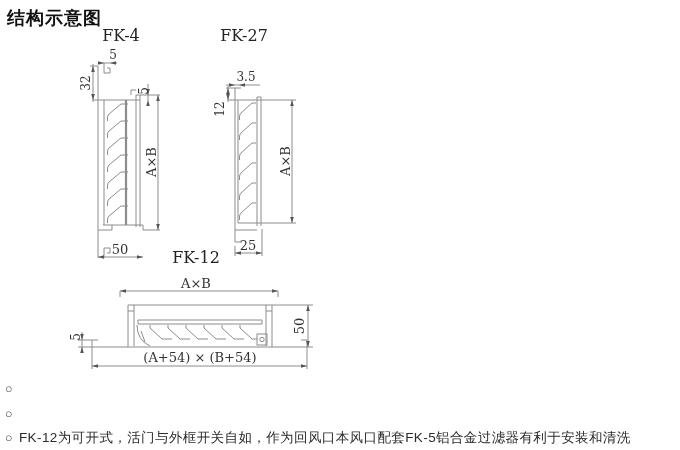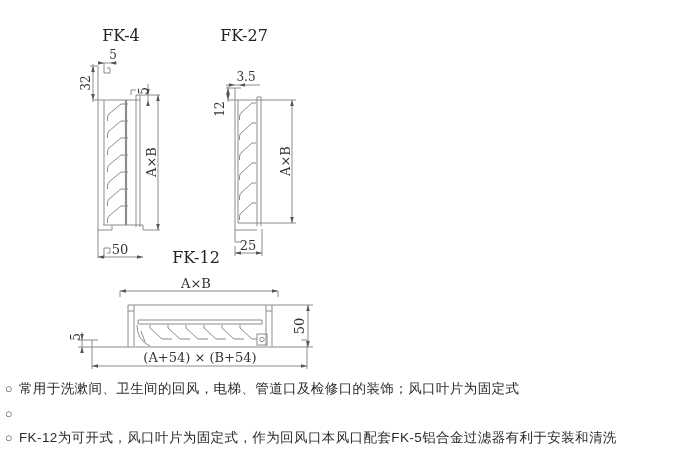--- a/index.html
+++ b/index.html
@@ -19,20 +19,21 @@
   .lbl{font:16px "DejaVu Serif",serif;fill:#222;}
   .notes{position:absolute;left:5px;top:377px;width:672px;}
   .note{display:flex;align-items:center;gap:6px;height:24.5px;font-size:13.5px;color:var(--note);letter-spacing:0.4px;white-space:nowrap;}
   .bullet{font-size:12.5px;color:#444;flex:0 0 auto;}
 </style>
 </head>
 <body>
 
 <div class="page">
 
+  <div class="title">结构示意图</div>
 
   <svg class="canvas" viewBox="0 0 680 450">
 
     <g>
       <g>
         <path class="ln" d="M98,66 V258"></path>
         <path class="ln" d="M98,63 H117"></path>
         <path class="ln" d="M104,63 V73 H110 V68 H107"></path>
         <path class="ln" d="M104,258 V248 H110 V253 H107"></path>
         <path class="ln" d="M90,66 H98"></path>
@@ -172,24 +173,23 @@
       <text class="dimbig" x="196" y="288" text-anchor="middle">A×B</text>
       <text class="dim" transform="rotate(-90 76 337)" x="76" y="341" text-anchor="middle">5</text>
       <text class="dimbig" transform="rotate(-90 300 326)" x="300" y="330" text-anchor="middle">50</text>
       <text class="dimbig" x="200" y="362" text-anchor="middle">(A+54) × (B+54)</text>
     </g>
   </svg>
 
   <div class="notes">
     <div class="note">
       <span class="bullet">○</span>
-      <span>常用于洗漱间、卫生间的回风，电梯、管道口及检修口的装饰；风口叶片为固定式</span>
     </div>
     <div class="note">
       <span class="bullet">○</span>
     </div>
     <div class="note">
       <span class="bullet">○</span>
-      <span>FK-12为可开式，风口叶片为固定式，作为回风口本风口配套FK-5铝合金过滤器有利于安装和清洗</span>
+      <span>FK-12为可开式，活门与外框开关自如，作为回风口本风口配套FK-5铝合金过滤器有利于安装和清洗</span>
     </div>
   </div>
 
 </div>
 
 </body></html>

